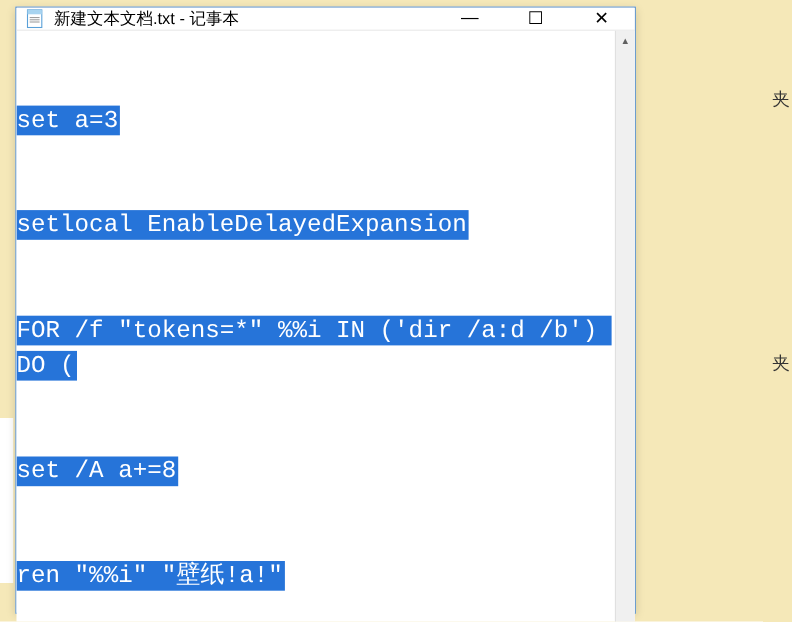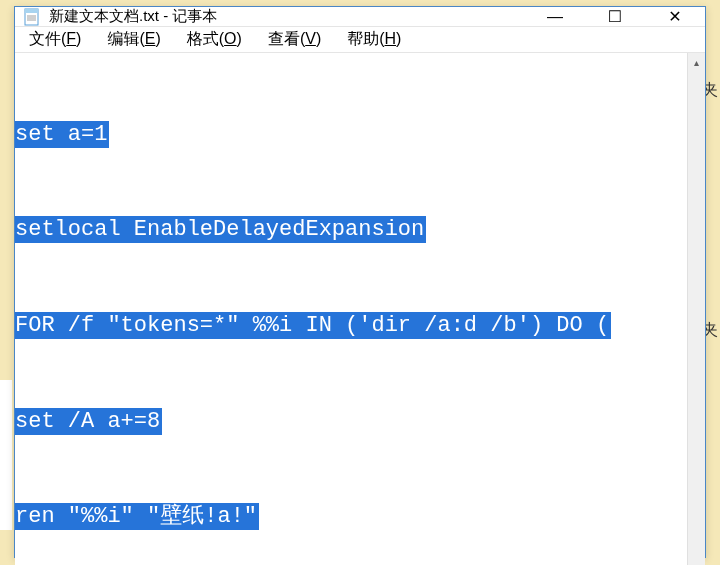--- a/index.html
+++ b/index.html
@@ -15,21 +15,21 @@
       position: absolute;
       left: 0;
       width: 12px;
       background: #fff;
     }
     .bg-strip-1 { top: 380px; height: 150px; }
     .window {
       position: absolute;
       left: 14px;
       top: 6px;
-      width: 692px;
+      width: 564px;
       height: 552px;
       background: #fff;
       border: 1px solid #4a86c5;
       box-shadow: 0 2px 8px rgba(0,0,0,0.15);
       display: flex;
       flex-direction: column;
     }
     .titlebar {
       height: 36px;
       background: #fff;
@@ -149,31 +149,24 @@
       </svg>
     </span>
     <span class="titlebar-title">新建文本文档.txt - 记事本</span>
     <div class="win-controls">
       <div class="win-btn">—</div>
       <div class="win-btn">☐</div>
       <div class="win-btn close">✕</div>
     </div>
   </div>
 
-  <div class="menubar">
-    <span class="menu-item"><span>文件(<u>F</u>)</span></span>
-    <span class="menu-item"><span>编辑(<u>E</u>)</span></span>
-    <span class="menu-item"><span>格式(<u>O</u>)</span></span>
-    <span class="menu-item"><span>查看(<u>V</u>)</span></span>
-    <span class="menu-item"><span>帮助(<u>H</u>)</span></span>
-  </div>
 
   <div class="content-area">
     <div class="text-content">
-      <span class="line"><span class="sel">set a=1</span></span>
+      <span class="line"><span class="sel">set a=3</span></span>
       <span class="line"><span class="sel">setlocal EnableDelayedExpansion</span></span>
       <span class="line"><span class="sel">FOR /f "tokens=*" %%i IN ('dir /a:d /b') DO (</span></span>
       <span class="line"><span class="sel">set /A a+=8</span></span>
       <span class="line"><span class="sel">ren "%%i" "壁纸!a!"</span></span>
       
     </div>
     <div class="scrollbar">
       <div class="scroll-arrow up">▴</div>
 
     </div>

